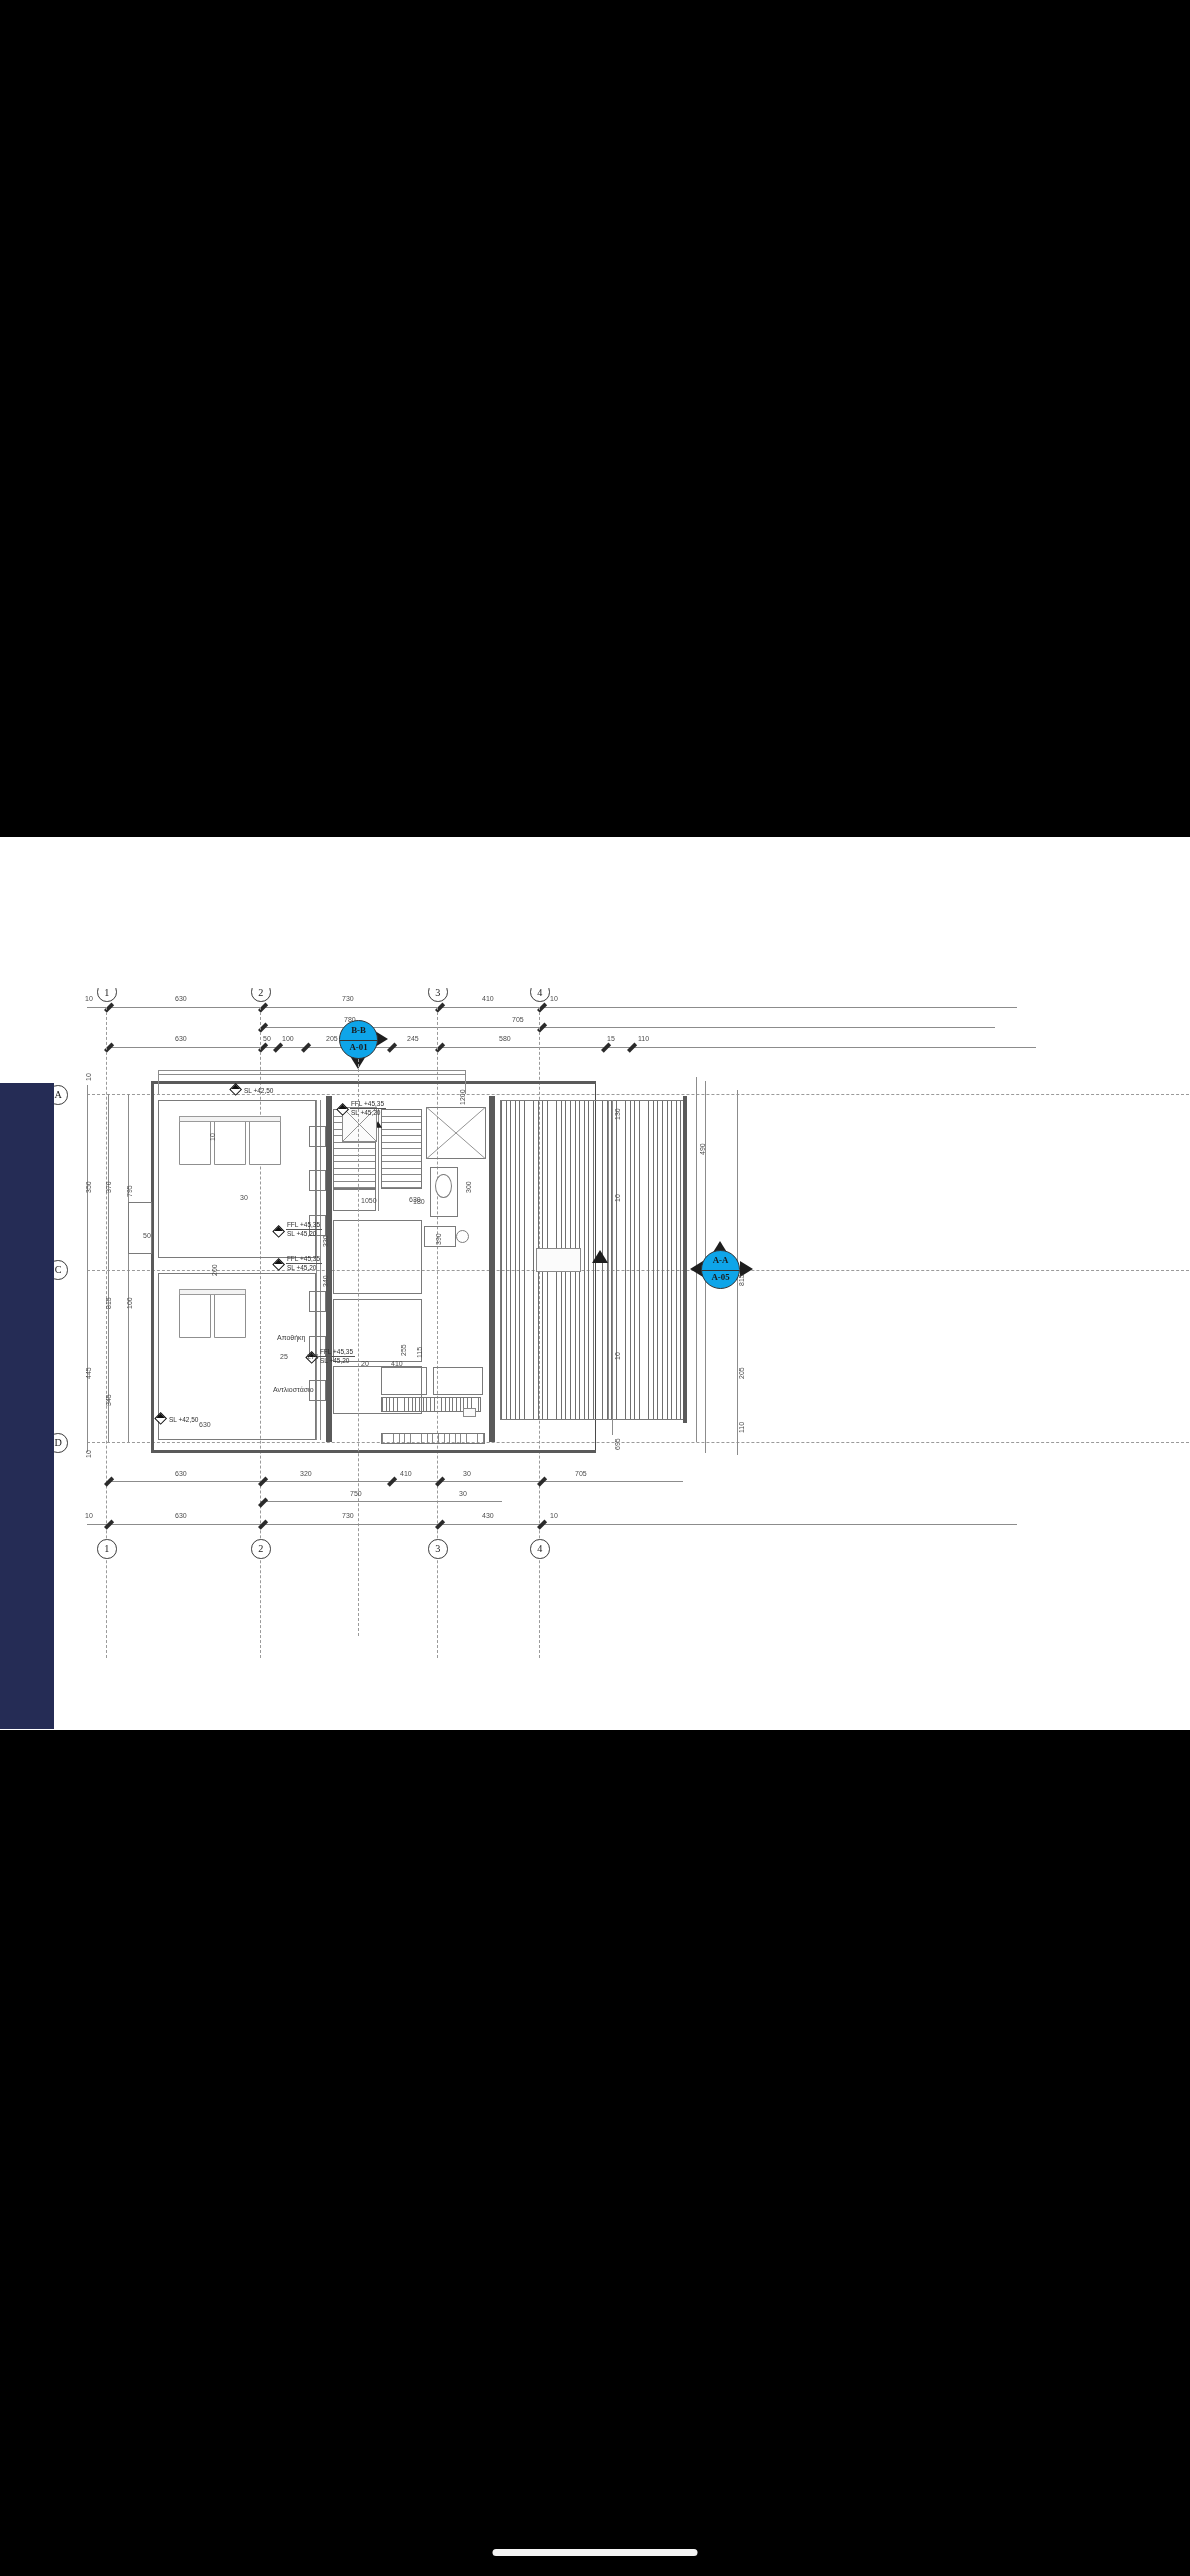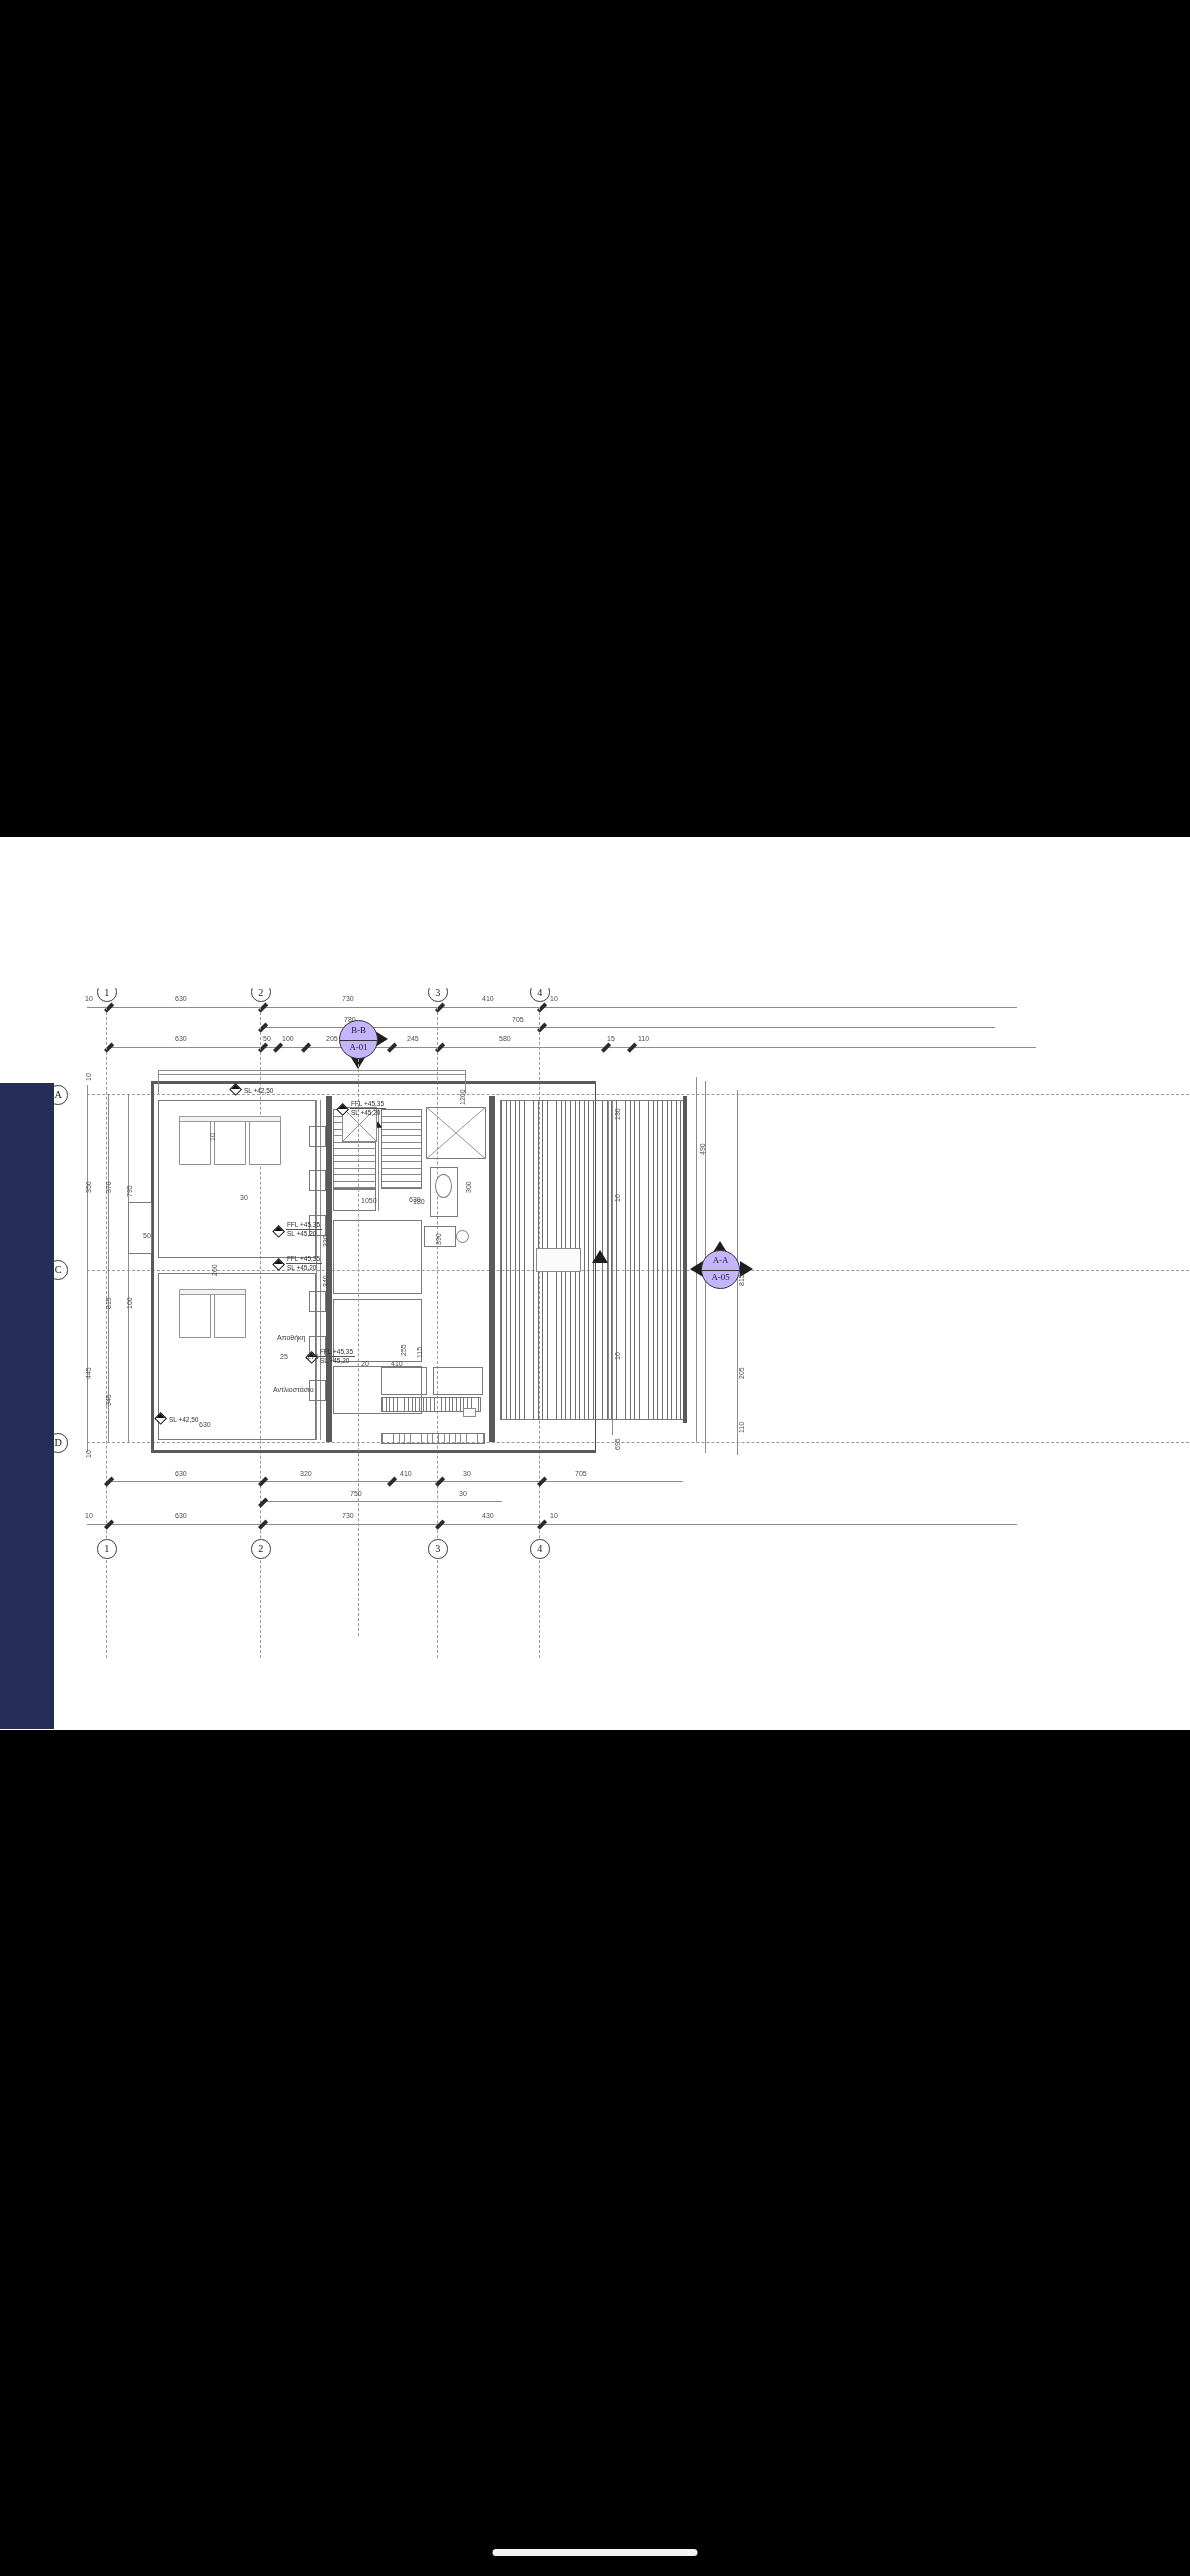--- a/index.html
+++ b/index.html
@@ -82,21 +82,21 @@
     position: absolute; width: 19.5px; height: 19.5px; border-radius: 50%;
     border: 1.1px solid #3a3a3a; background: #fff;
     display: flex; align-items: center; justify-content: center;
     font-size: 10.2px; color: #1a1a1a; font-family: "Liberation Serif", serif;
   }
   .tick { position: absolute; width: 6.5px; height: 6.5px; background: #2b2b2b;
           transform: rotate(45deg) scale(0.55,1.5); }
 
   .sect {
     position: absolute; width: 39px; height: 39px; border-radius: 50%;
-    border: 1.1px solid #333; background: #c4b5fd; z-index: 9;
+    border: 1.1px solid #333; background: #0ea5e9; z-index: 9; font-weight: bold;
   }
   .sect .mid { position: absolute; left: 0; top: 18.6px; width: 100%; height: 0.9px; background: #333; }
   .sect .t, .sect .b {
     position: absolute; left: 0; width: 100%; text-align: center;
     font-size: 8.8px; color: #1a1a1a; font-family: "Liberation Serif", serif;
   }
   .sect .t { top: 3.7px; }
   .sect .b { top: 21.4px; }
   .arrow-r { position: absolute; width: 0; height: 0;
     border-top: 8.4px solid transparent; border-bottom: 8.4px solid transparent;

